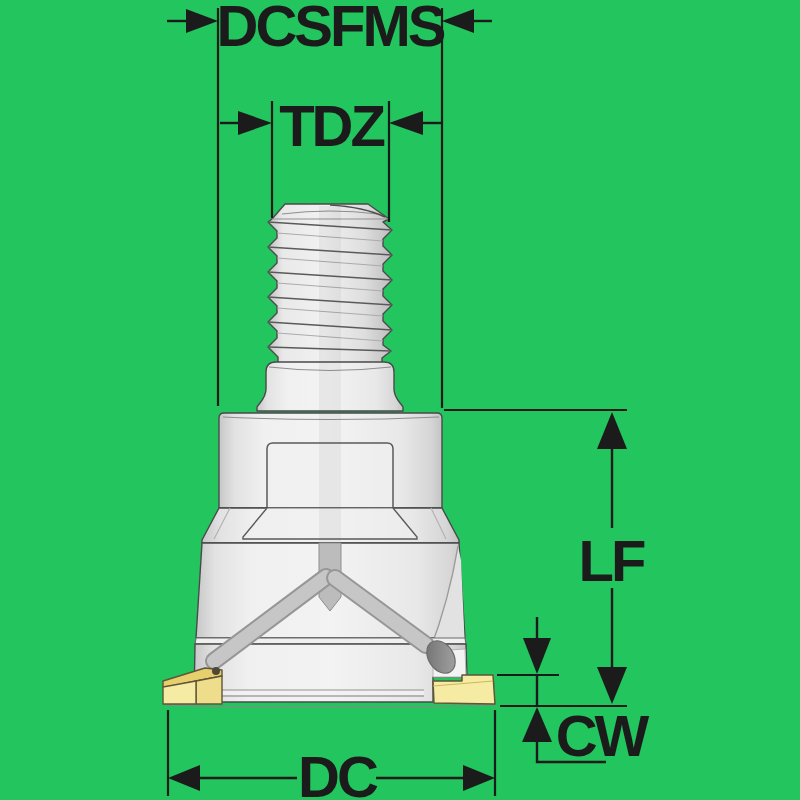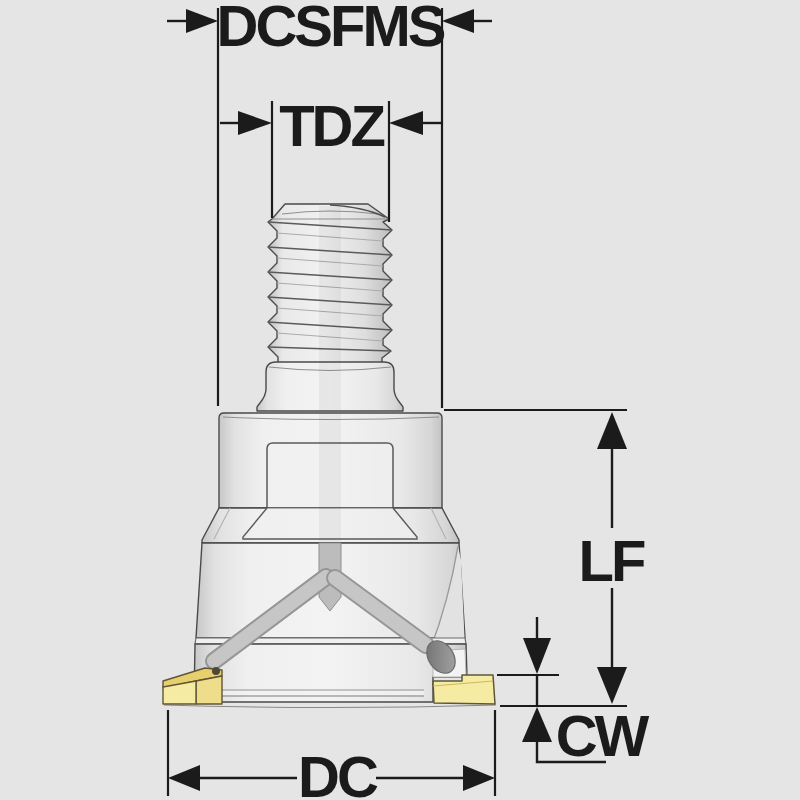--- a/index.html
+++ b/index.html
@@ -1,17 +1,17 @@
 <!DOCTYPE html>
 <html><head>
 <meta charset="utf-8">
 <style>
   html,body{margin:0;padding:0;background:#ffffff;}
   body{width:800px;height:800px;overflow:hidden;}
-  #stage{position:relative;width:800px;height:800px;background:#e5e5e5;}
+  #stage{position:relative;width:800px;height:800px;background:#22c55e;}
   svg{display:block;}
   .dim-line{stroke:#1b1b1b;stroke-width:2.4;fill:none;stroke-linecap:butt;}
   .ext-line{stroke:#1b1b1b;stroke-width:2.2;fill:none;}
   .arrow{fill:#1b1b1b;stroke:none;}
   .dim-text{font-family:"Liberation Sans","DejaVu Sans",sans-serif;
             font-weight:700;font-size:58px;letter-spacing:-3px;fill:#1b1b1b;}
   .outline{stroke:#4a4a4a;stroke-width:1.4;stroke-linejoin:round;}
   .thinline{stroke:#8f8f8f;stroke-width:1.1;fill:none;}
 </style>
 </head>

